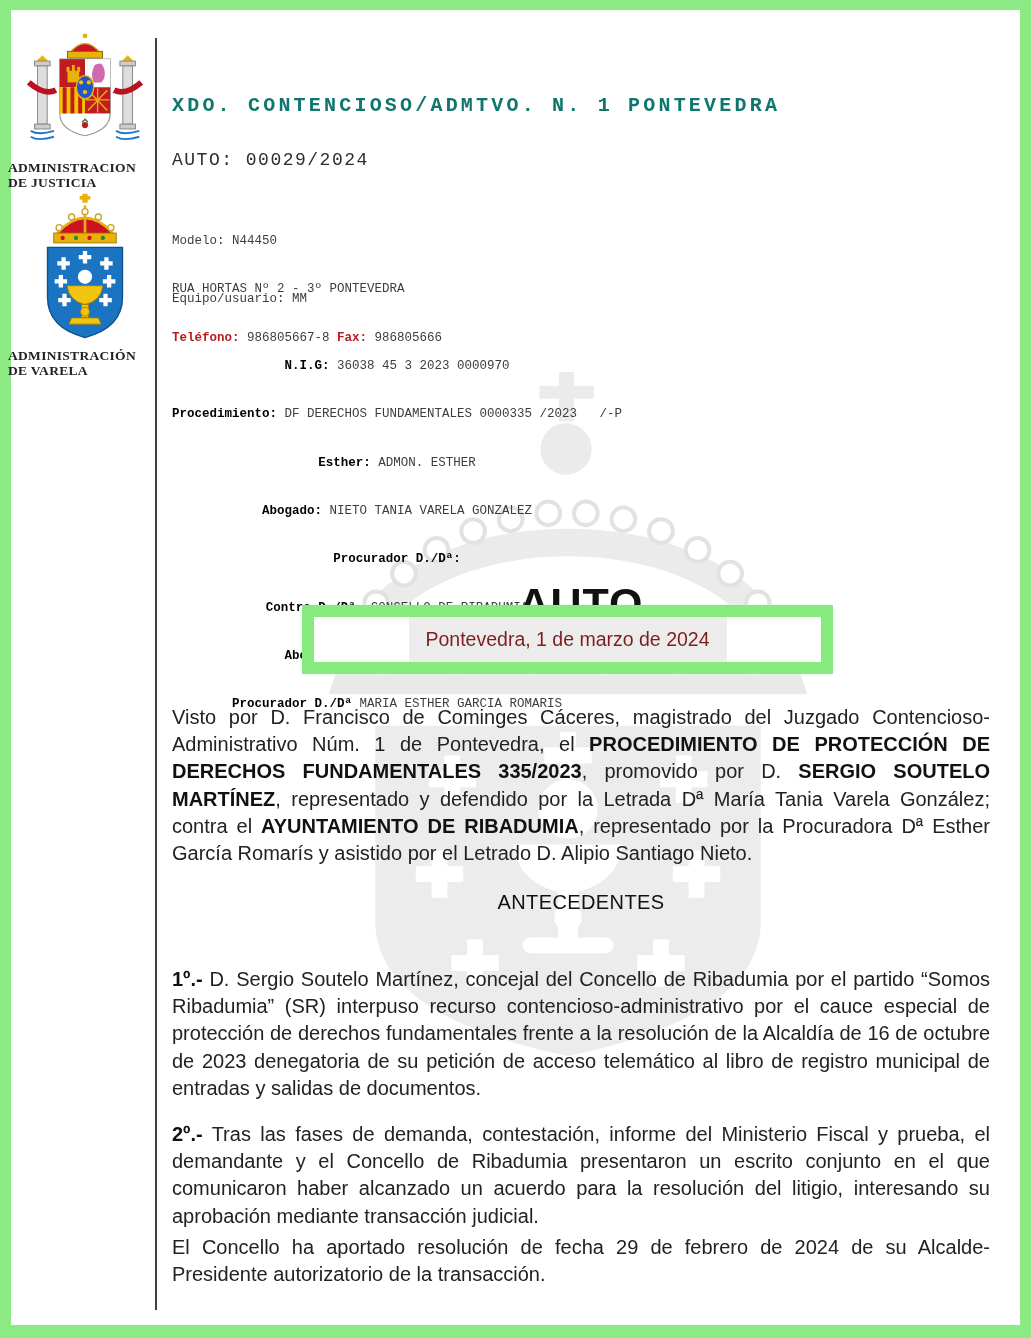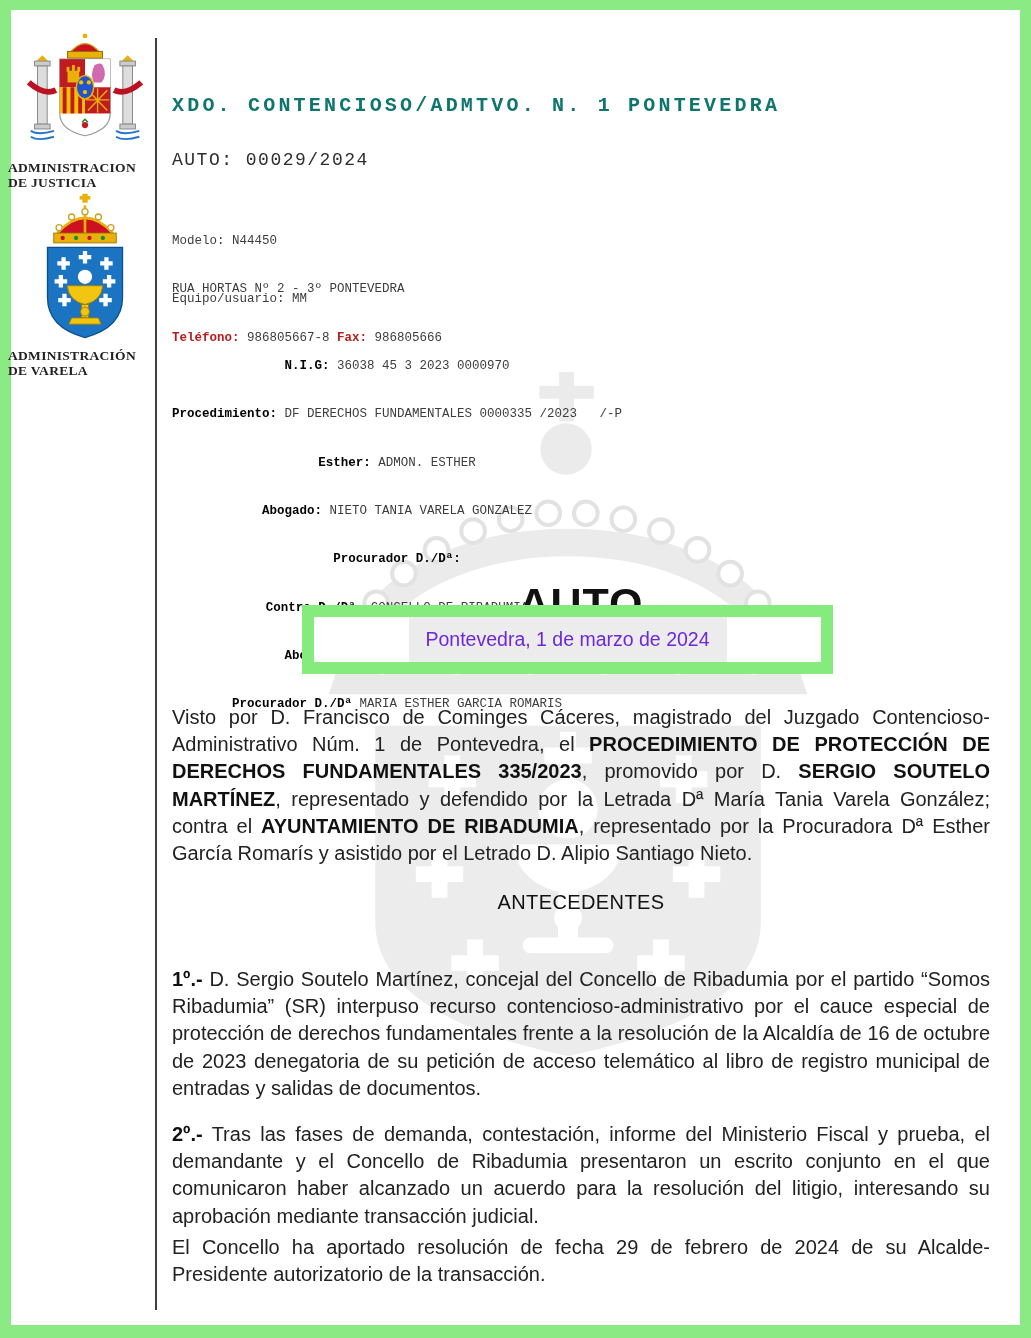--- a/index.html
+++ b/index.html
@@ -53,21 +53,21 @@
     font-size:43px;font-weight:bold;text-align:center;letter-spacing:1px;color:#111;margin-top:36px;
   }
   .date-box{
     position:absolute;left:302px;top:605px;width:531px;height:69px;z-index:3;
     box-sizing:border-box;border:12px solid #85EB7D;background:#fff;
     display:flex;align-items:center;justify-content:center;
   }
   .date-shade{
     width:318px;height:45px;background:#ECECEC;
     display:flex;align-items:center;justify-content:center;
-    font-size:19.5px;color:#6d28d9;white-space:nowrap;
+    font-size:19.5px;color:#7f1d1d;white-space:nowrap;
   }
   .para{
     position:absolute;left:172px;width:818px;z-index:2;
     font-size:20px;line-height:27.2px;color:#222;text-align:justify;
   }
   .para b{color:#111;}
   .p-visto{top:684px;}
   .heading-antecedentes{
     position:absolute;left:172px;top:891px;width:818px;z-index:2;
     font-size:20px;font-weight:normal;text-align:center;color:#111;letter-spacing:.4px;

